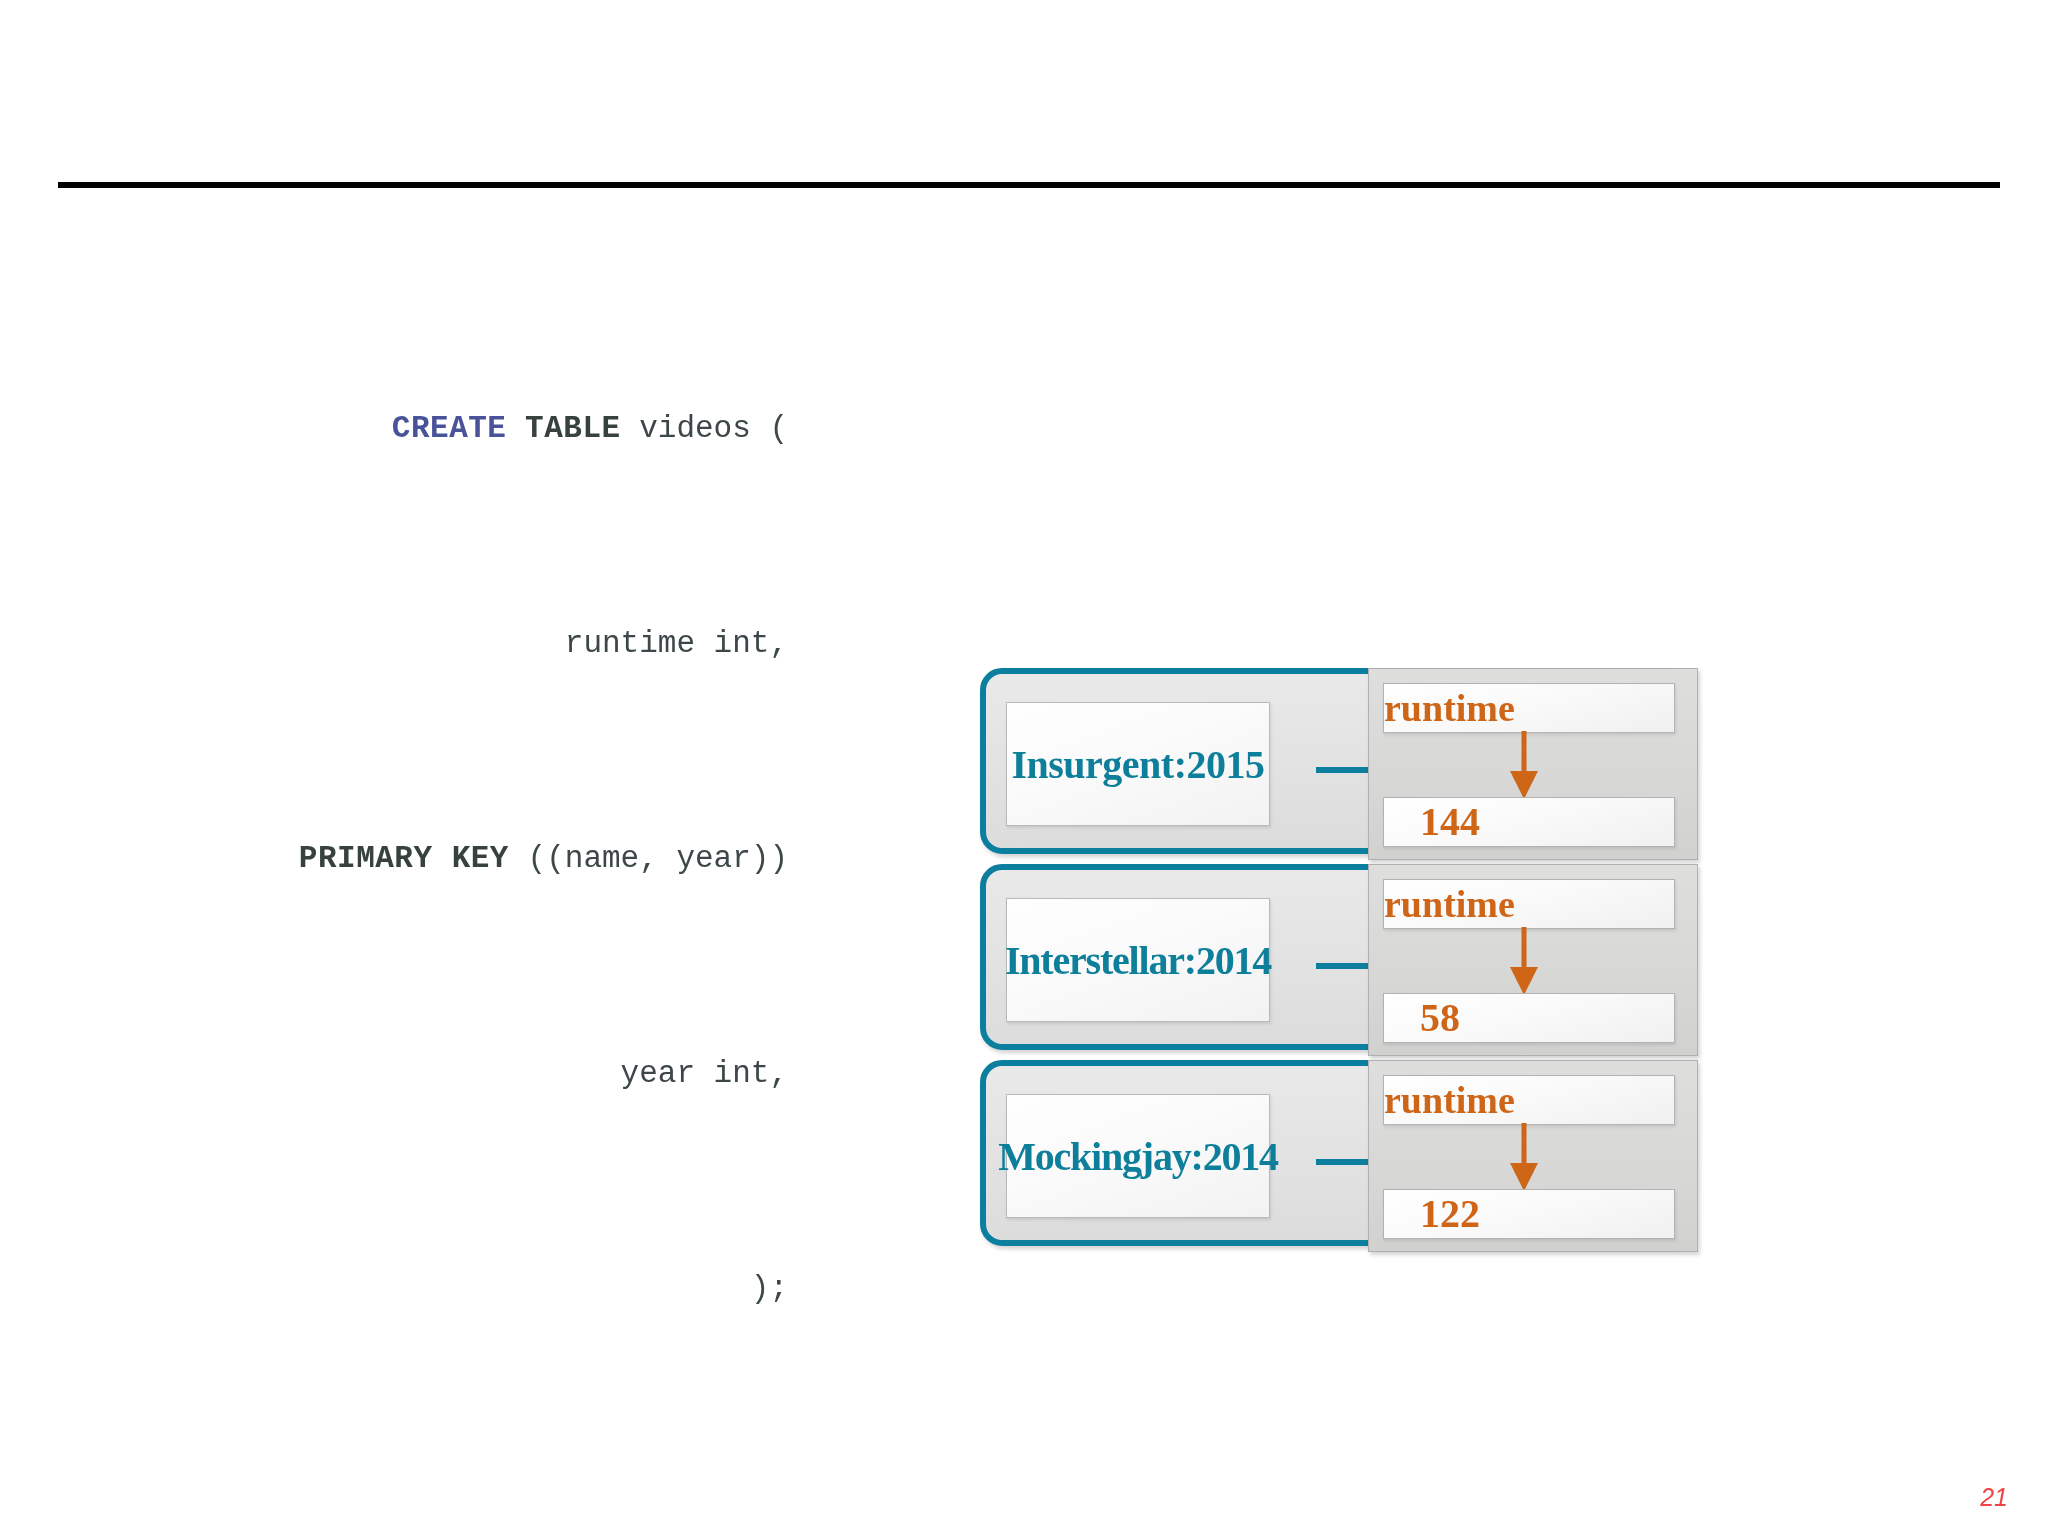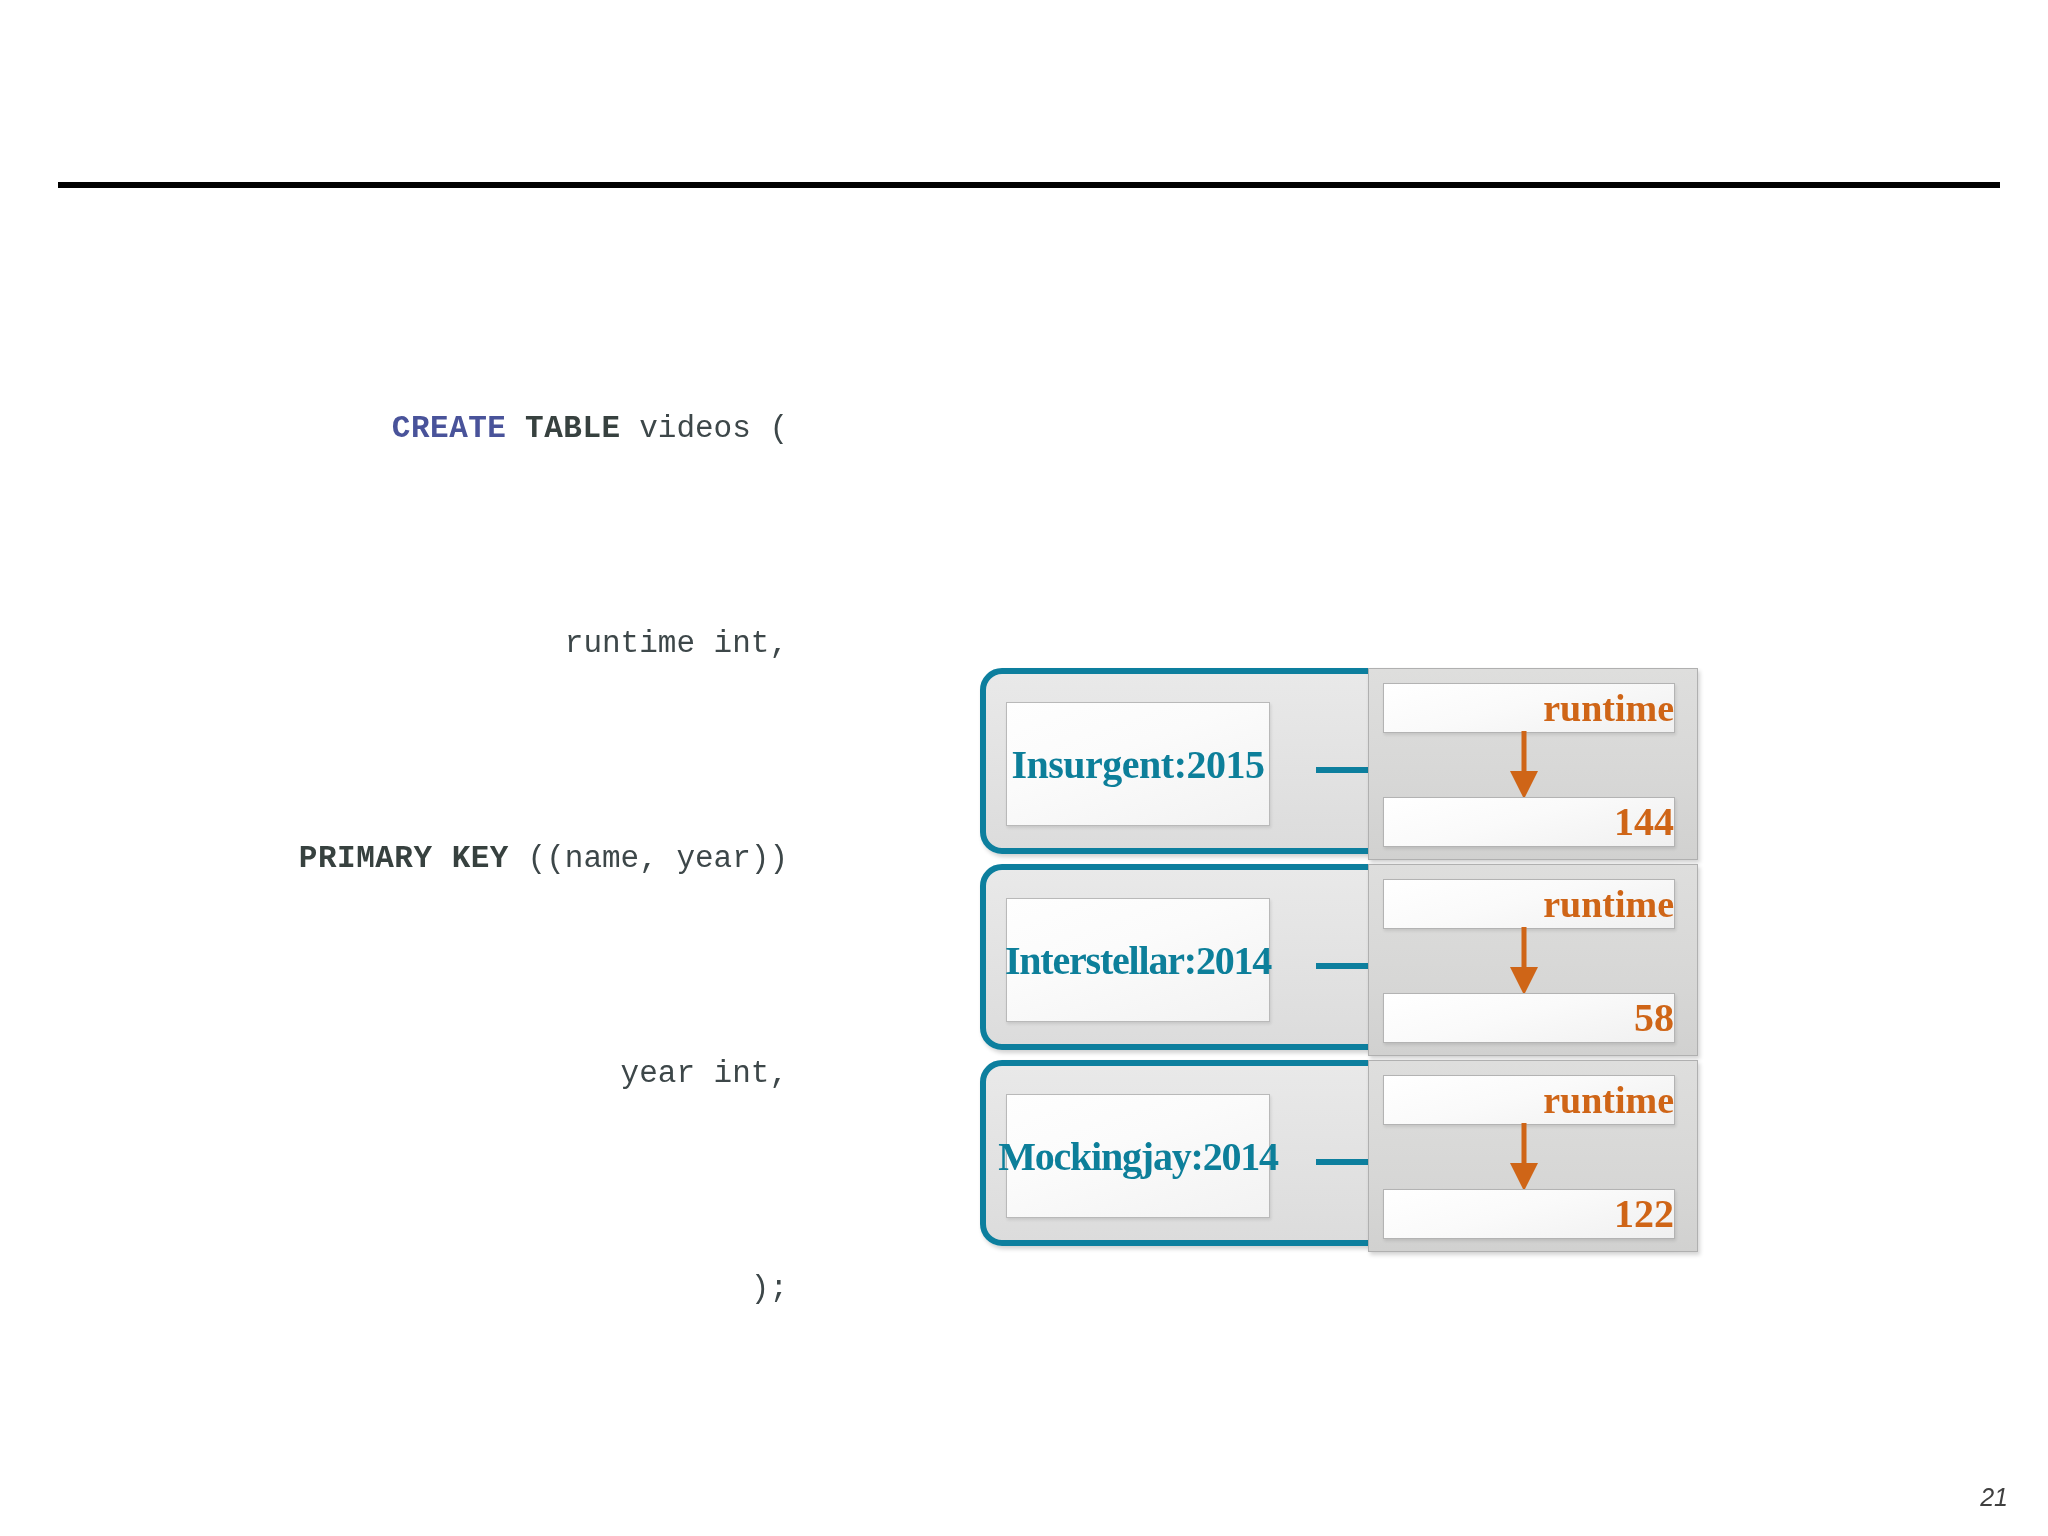--- a/index.html
+++ b/index.html
@@ -139,21 +139,21 @@
     position: absolute;
     left: 14px;
     width: 292px;
     height: 50px;
     background: linear-gradient(165deg, #ffffff 0%, #fafafa 45%, #f0f0f0 100%);
     border: 1px solid #b3b3b3;
     box-sizing: border-box;
     box-shadow: 1px 2px 3px rgba(0,0,0,0.10);
     display: flex;
     align-items: center;
-    justify-content: flex-end;
+    justify-content: flex-start;
   }
   .col-label { top: 14px; }
   .col-value { top: 128px; }
 
   .col-label-text,
   .col-value-text {
     font-family: "Liberation Serif", "DejaVu Serif", serif;
     font-weight: bold;
     font-size: 38px;
     color: #cf6517;
@@ -172,21 +172,21 @@
   }
 
   
   .page-number {
     position: absolute;
     right: 40px;
     bottom: 24px;
     font-family: "Liberation Sans", sans-serif;
     font-style: italic;
     font-size: 25px;
-    color: #404040;
+    color: #ef4444;
     margin-left: 20px;
   }
 </style>
 </head>
 <body>
 
 <div class="slide">
 
 
   <div class="title-rule"></div>

